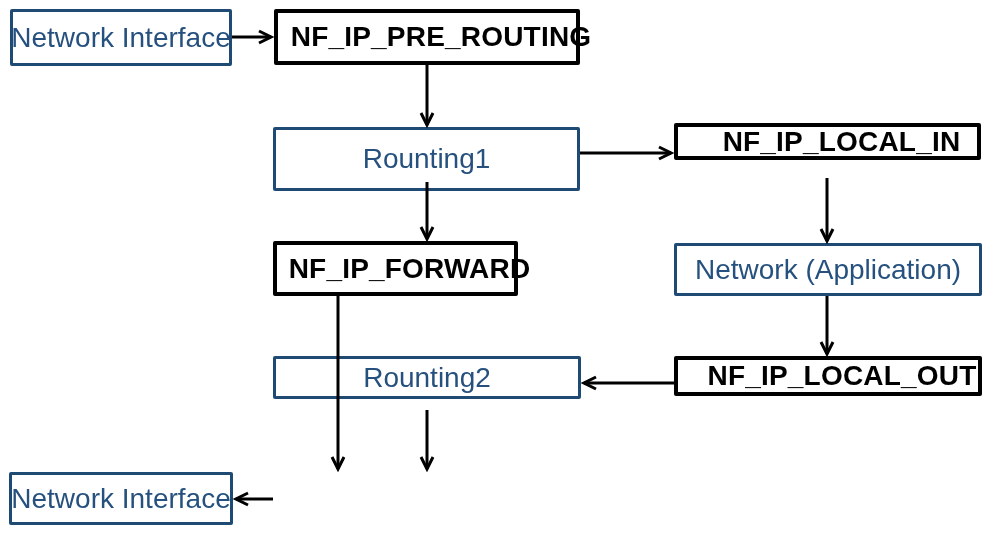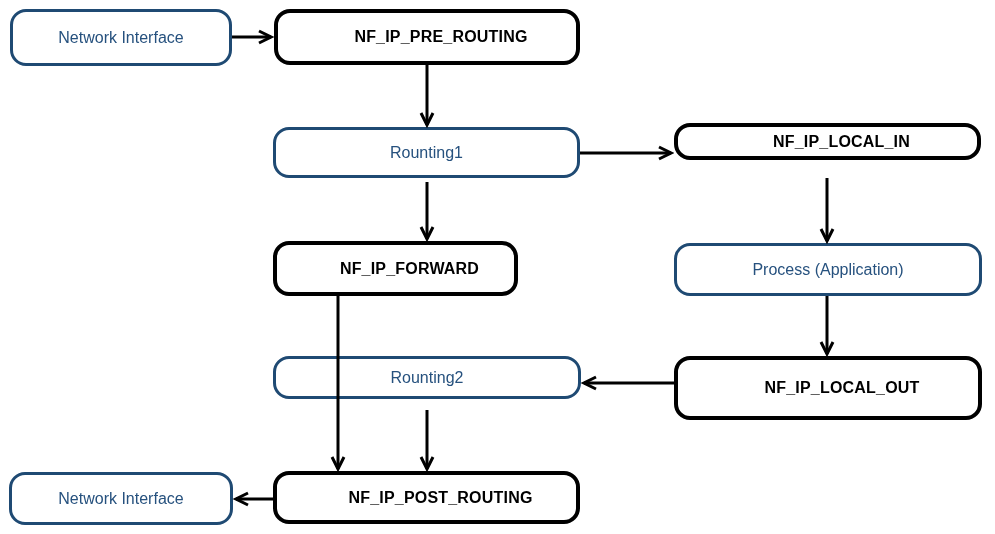--- a/index.html
+++ b/index.html
@@ -13,46 +13,46 @@
     position:relative;
     width:995px;height:534px;
     background:var(--bg);
     font-family:"Liberation Sans","DejaVu Sans",sans-serif;
     overflow:hidden;
   }
   .node{
     position:absolute;
     box-sizing:border-box;
     display:flex;align-items:center;justify-content:center;
-    border-radius:16px;
+    border-radius:2px;
     background:#ffffff;
-    font-size:16px;
+    font-size:28px;
     white-space:nowrap;
   }
   .node.black{
     border:4px solid var(--black);
     color:var(--black);
     font-weight:bold;
     letter-spacing:0.2px;
     padding-left:28px;
   }
   .node.blue{
     border:3px solid var(--blue-border);
     color:var(--blue-text);
     font-weight:normal;
   }
   
   #n-netif-in  {left:10px;  top:9px;   width:222px; height:57px;}
   #n-prerouting{left:274px; top:9px;   width:306px; height:56px;}
-  #n-routing1  {left:273px; top:127px; width:307px; height:51px;}
+  #n-routing1  {left:273px; top:127px; width:307px; height:64px;}
   #n-localin   {left:674px; top:123px; width:307px; height:37px;}
   #n-forward   {left:273px; top:241px; width:245px; height:55px;}
   #n-process   {left:674px; top:243px; width:308px; height:53px;}
   #n-routing2  {left:273px; top:356px; width:308px; height:43px;}
-  #n-localout  {left:674px; top:356px; width:308px; height:64px;}
+  #n-localout  {left:674px; top:356px; width:308px; height:40px;}
   #n-postrouting{left:273px;top:471px; width:307px; height:53px;}
   #n-netif-out {left:9px;   top:472px; width:224px; height:53px;}
 
   svg.edges{
     position:absolute;left:0;top:0;width:995px;height:534px;
     pointer-events:none;
   }
   svg.edges path,svg.edges line{stroke:var(--black);stroke-width:3;fill:none;}
 </style>
 </head>
@@ -69,30 +69,27 @@
   <div class="node blue" id="n-routing1">
     <span>Rounting1</span>
   </div>
   <div class="node black" id="n-localin">
     <span>NF_IP_LOCAL_IN</span>
   </div>
   <div class="node black" id="n-forward">
     <span>NF_IP_FORWARD</span>
   </div>
   <div class="node blue" id="n-process">
-    <span>Process (Application)</span>
+    <span>Network (Application)</span>
   </div>
   <div class="node blue" id="n-routing2">
     <span>Rounting2</span>
   </div>
   <div class="node black" id="n-localout">
     <span>NF_IP_LOCAL_OUT</span>
-  </div>
-  <div class="node black" id="n-postrouting">
-    <span>NF_IP_POST_ROUTING</span>
   </div>
   <div class="node blue" id="n-netif-out">
     <span>Network Interface</span>
   </div>
 
   <svg class="edges" xmlns="http://www.w3.org/2000/svg">
     <defs>
       <marker id="vhead" markerWidth="18" markerHeight="18" refX="15" refY="9" orient="auto" markerUnits="userSpaceOnUse">
         <path d="M3,3 L15,9 L3,15" fill="none" stroke="#000" stroke-width="3"></path>
       </marker>

